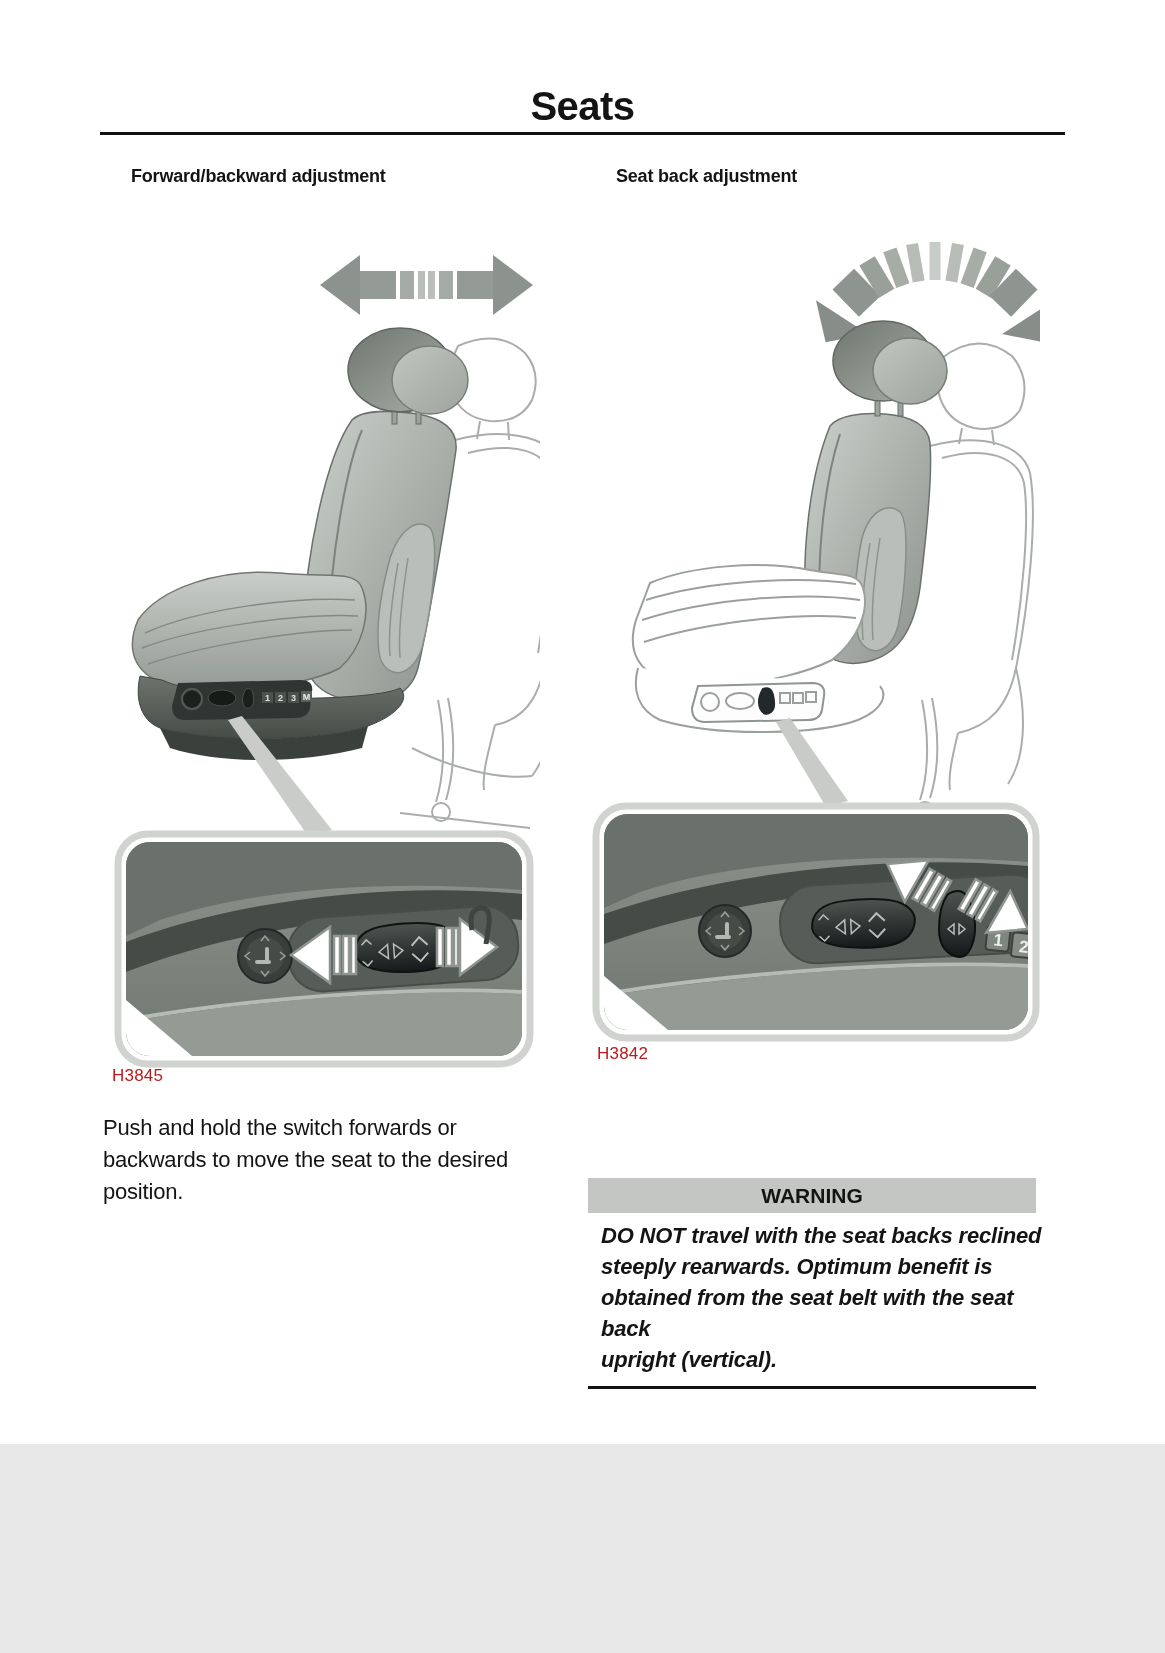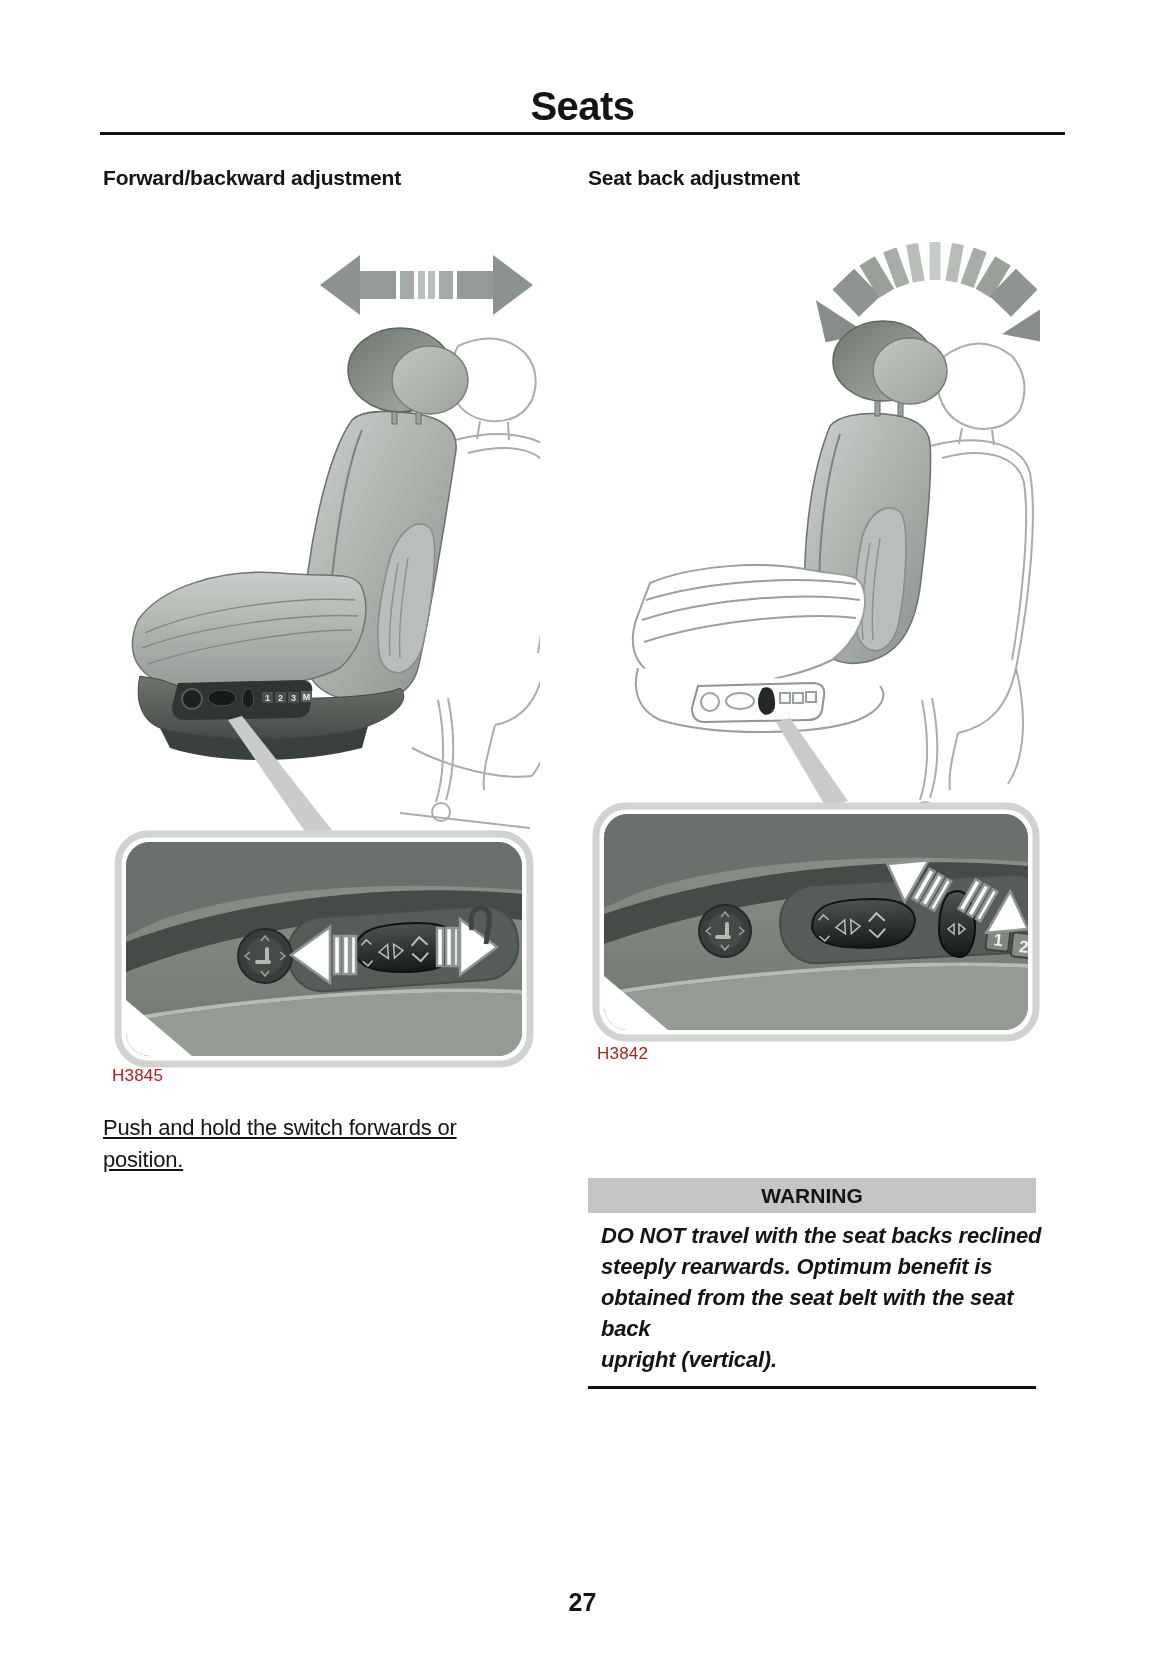--- a/index.html
+++ b/index.html
@@ -1,33 +1,33 @@
 <!DOCTYPE html>
 <html><head>
 <meta charset="utf-8">
 <style>
   html,body{margin:0;padding:0;background:#e8e8e8;}
   .page{
-    position:relative;width:1165px;height:1653px;background:#ffffff;
+    position:relative;width:1165px;height:1444px;background:#ffffff;
     font-family:"Liberation Sans",sans-serif;color:#141414;overflow:hidden;
     margin:0 auto;
   }
   .abs{position:absolute;}
   .page-title{
     top:84px;left:0;right:0;text-align:center;
     font-size:40px;font-weight:bold;letter-spacing:-0.5px;
   }
   .rule-top{top:132px;left:100px;width:965px;height:3px;background:#121212;}
-  .col-heading{top:166px;font-size:21px;font-weight:bold;letter-spacing:-0.2px;}
+  .col-heading{top:166px;font-size:18px;font-weight:bold;letter-spacing:-0.2px;margin-left:28px;}
   .h-left{left:103px;} .h-right{left:588px;}
   .fig{pointer-events:none;}
   .fig-caption{font-size:17px;color:#b91c1c;letter-spacing:0.2px;}
   .cap-left{left:112px;top:1066px;} .cap-right{left:597px;top:1044px;}
   .body-text{font-size:22px;line-height:32px;letter-spacing:-0.2px;}
-  .body-left{left:103px;top:1112px;width:470px;text-decoration:underline;}
+  .body-left{left:103px;top:1112px;width:470px;}
   .body-right{left:588px;top:1088px;width:470px;}
   .warning-bar{
     left:588px;top:1178px;width:448px;height:35px;background:#c3c6c2;
     text-align:center;font-size:21px;font-weight:bold;line-height:35px;letter-spacing:0;
   }
   .warning-text{
     left:601px;top:1220px;width:462px;font-size:22px;font-weight:bold;font-style:italic;
     line-height:31px;letter-spacing:-0.2px;
   }
   .rule-bottom{left:588px;top:1386px;width:448px;height:3px;background:#121212;}
@@ -314,20 +314,21 @@
         </g>
       </g>
     </g>
   </svg>
 
   <div class="abs fig-caption cap-left">H3845</div>
   <div class="abs fig-caption cap-right">H3842</div>
 
   <div class="abs body-text body-left">
     <div>Push and hold the switch forwards or</div>
+    <div>backwards to move the seat to the desired</div>
     <div>position.</div>
   </div>
 
 
   <div class="abs warning-bar">WARNING</div>
 
   <div class="abs warning-text">
     <div>DO NOT travel with the seat backs reclined</div>
     <div>steeply rearwards. Optimum benefit is</div>
     <div>obtained from the seat belt with the seat back</div>

